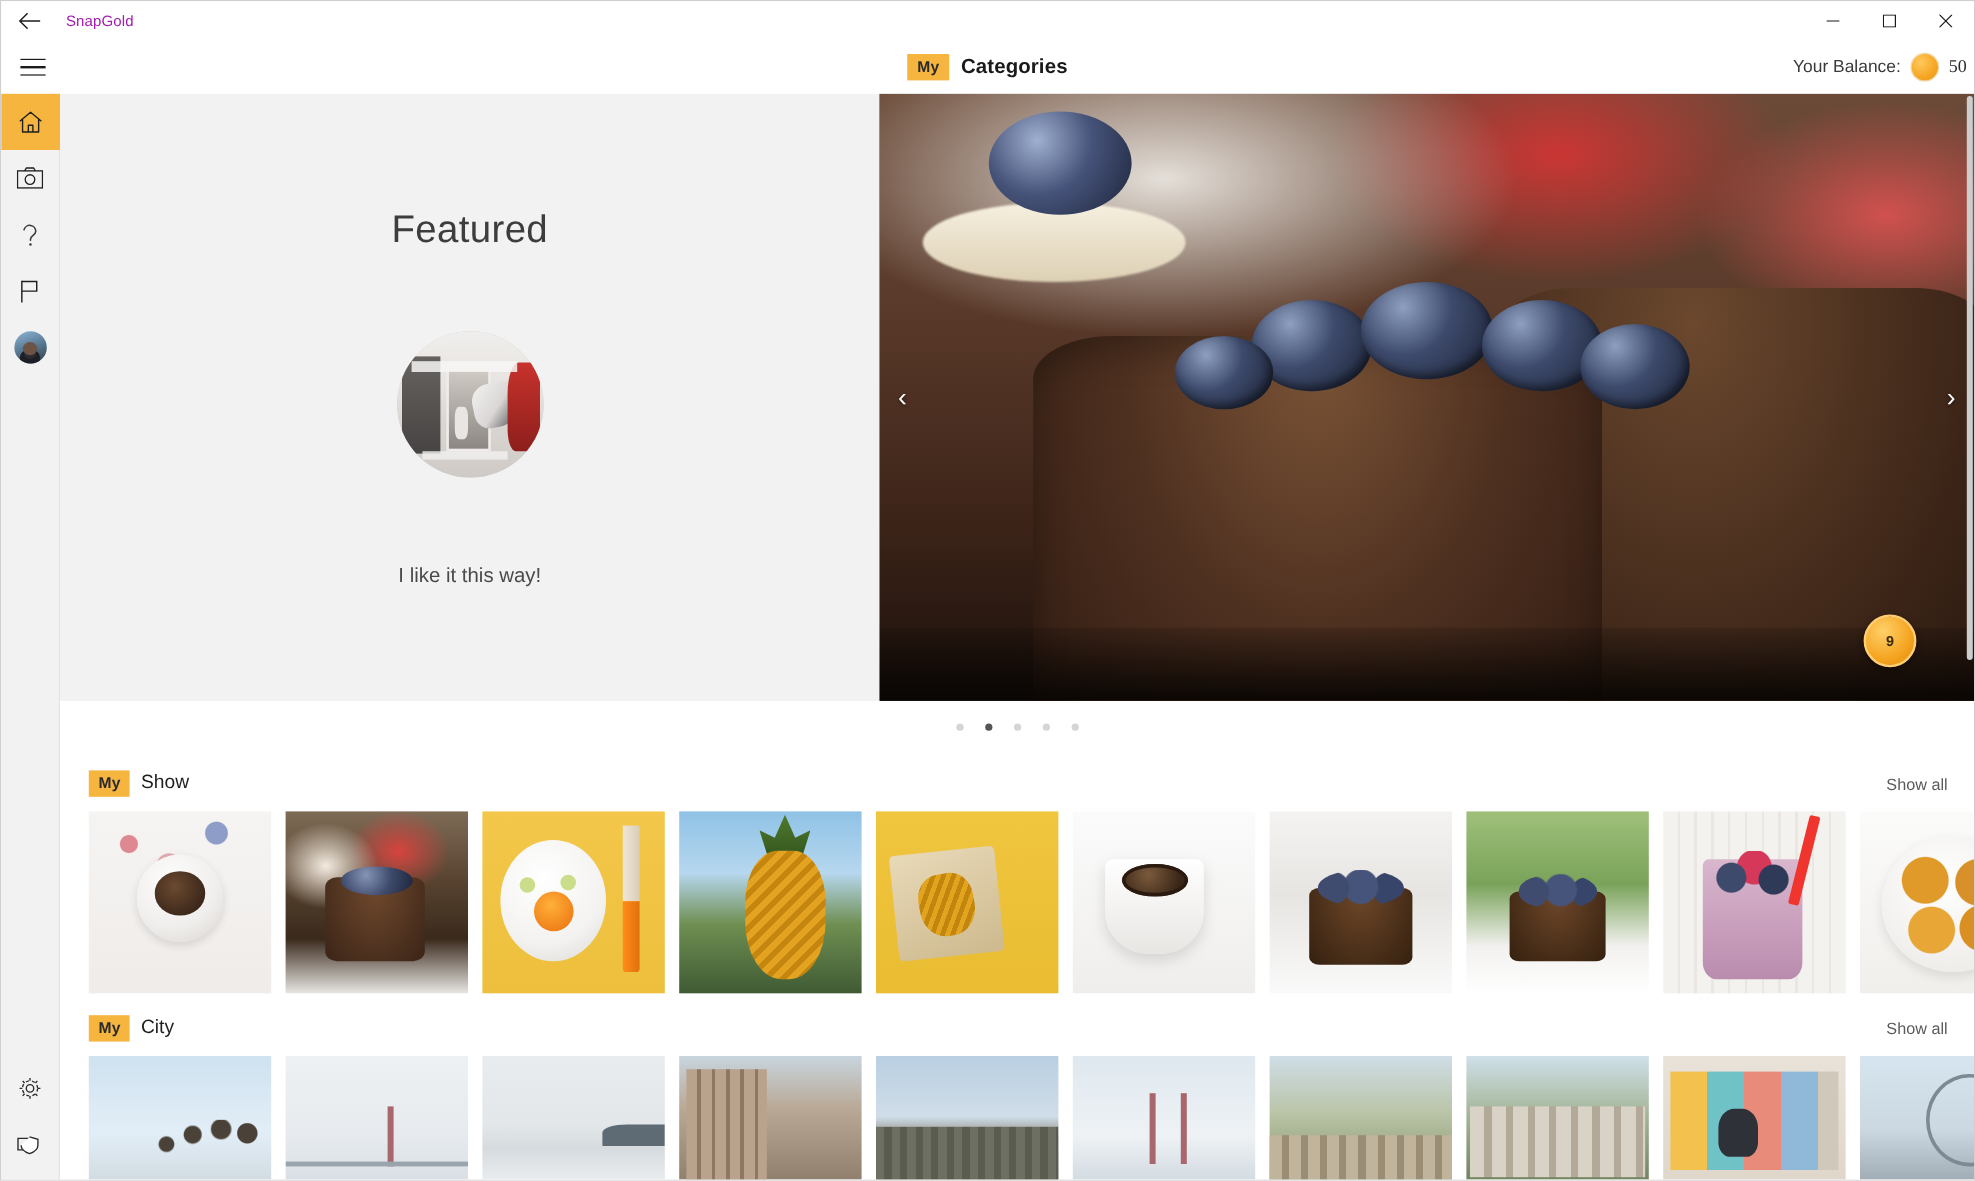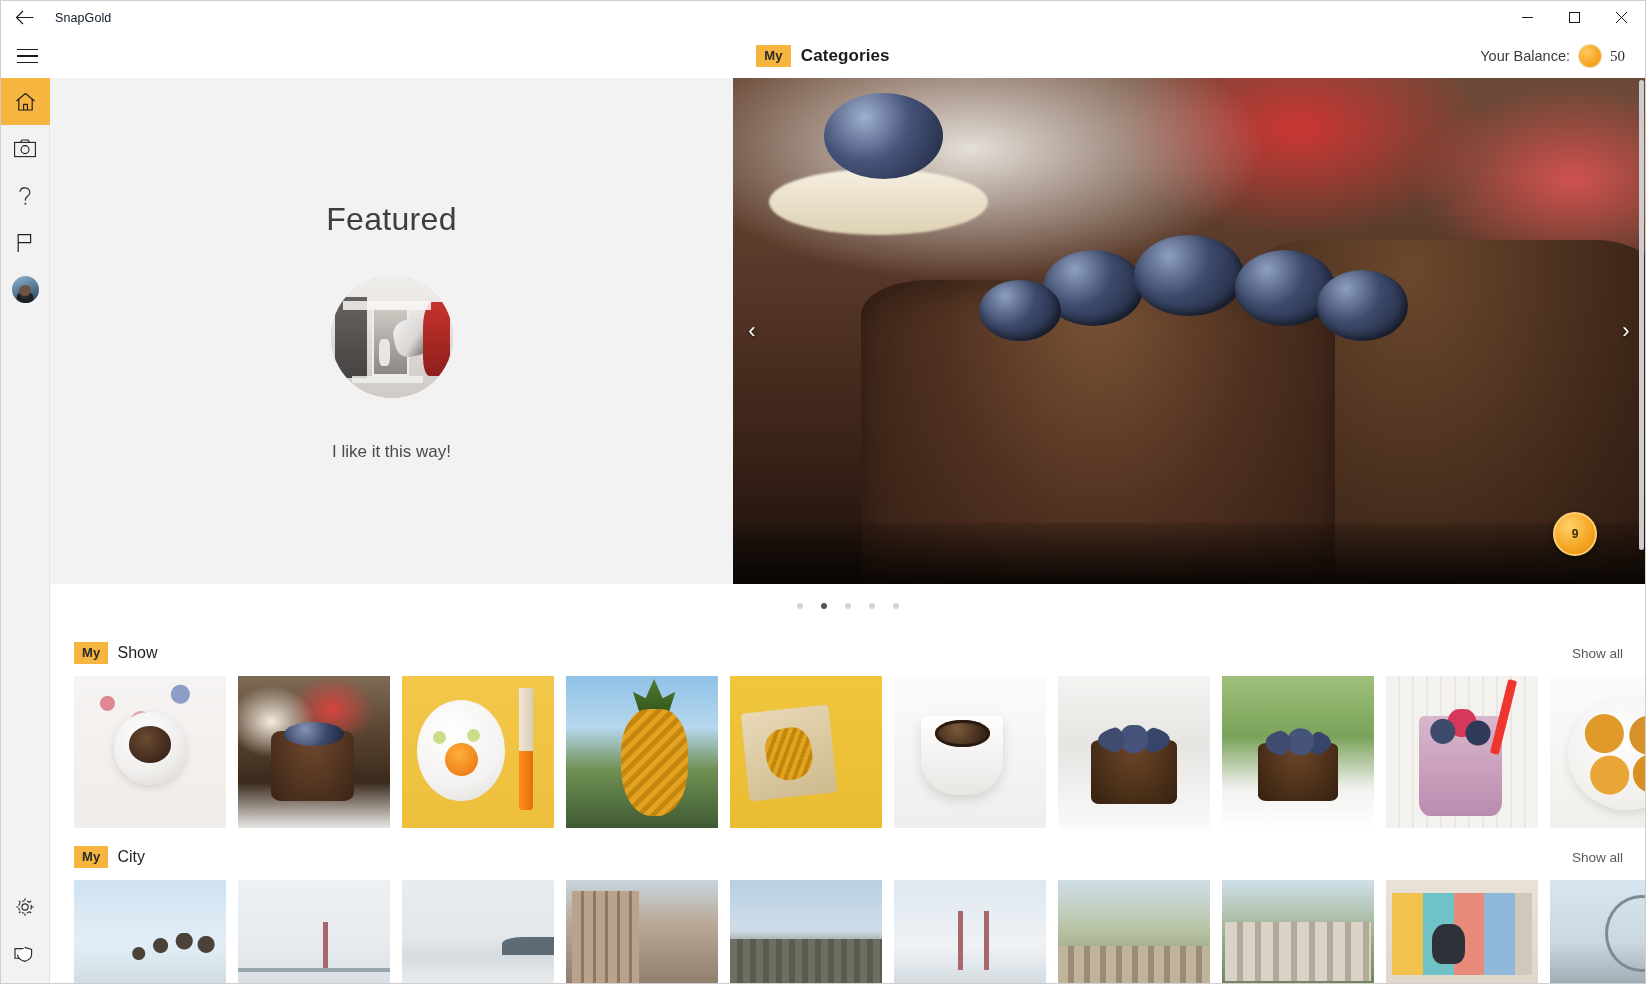--- a/index.html
+++ b/index.html
@@ -30,21 +30,21 @@
     position: relative;
     z-index: 40;
   }
   .titlebar-back {
     width: 46px; height: 33px;
     display: flex; align-items: center; justify-content: center;
     color: #1d1d1d;
   }
   .titlebar-title {
     font-size: 12.5px;
-    color: #0f172a;
+    color: #a21caf;
     letter-spacing: .1px;
     margin-left: 8px;
   }
   .titlebar-spacer { flex: 1; }
   .wincontrols { display: flex; height: 33px; }
   .wincontrol {
     width: 47px; height: 33px;
     display: flex; align-items: center; justify-content: center;
     color: #1a1a1a;
   }
@@ -86,21 +86,21 @@
     letter-spacing: .2px;
   }
   .header-title {
     font-size: 17px;
     font-weight: bold;
     color: #1a1a1a;
     letter-spacing: .1px;
   }
   .balance {
     position: absolute;
-    right: 20px;
+    right: 6px;
     display: flex;
     align-items: center;
     gap: 9px;
     font-size: 14.5px;
     color: #3a3a3a;
   }
   .coin-small {
     width: 22px; height: 22px; border-radius: 50%;
     background: radial-gradient(circle at 35% 32%, #ffc95c 0%, #f5a623 60%, #e8940c 100%);
     box-shadow: 0 0 0 1px rgba(210,140,10,.35);
@@ -172,20 +172,21 @@
   }
   .featured-pane {
     width: 683px;
     flex: none;
     background: #f2f2f2;
     display: flex;
     flex-direction: column;
     align-items: center;
     justify-content: center;
     position: relative;
+    gap: 28px;
   }
   .featured-title {
     font-size: 32px;
     font-weight: normal;
     color: #3d3d3d;
     letter-spacing: .3px;
     margin-bottom: 38px;
   }
   .featured-avatar {
     width: 122px; height: 122px;

